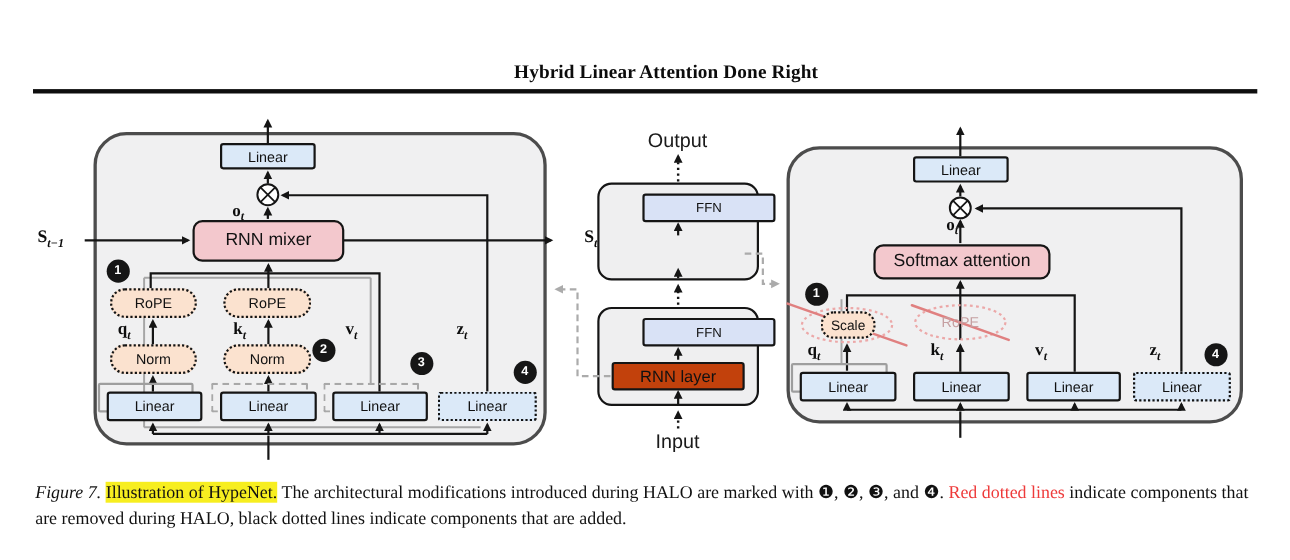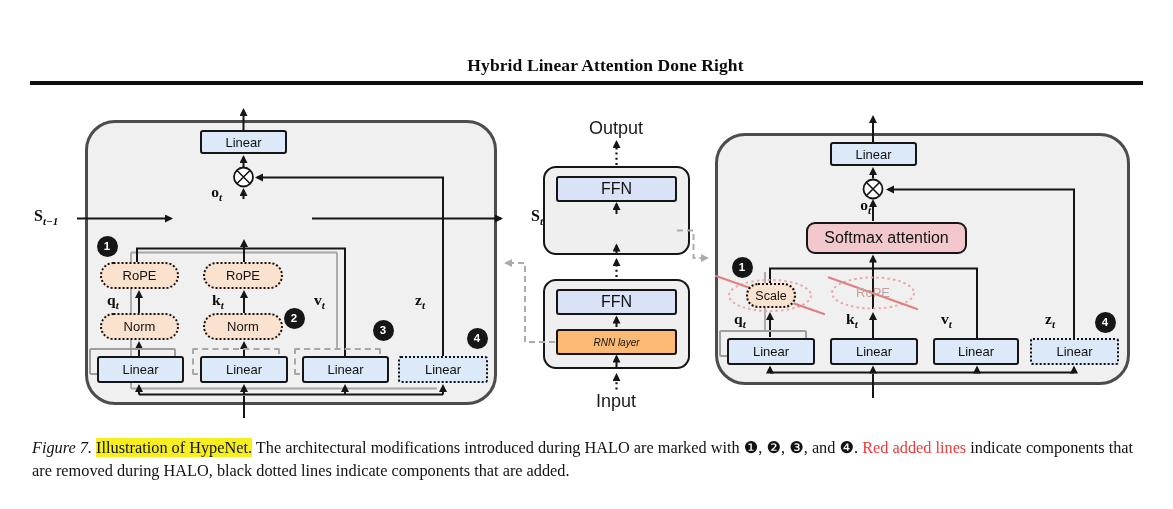--- a/index.html
+++ b/index.html
@@ -6,23 +6,23 @@
   #page{position:relative;width:1173px;height:509px;background:#ffffff;overflow:hidden;
         font-family:"Liberation Sans",sans-serif;}
   .abs{position:absolute;box-sizing:border-box;}
   .title{font-family:"Liberation Serif",serif;font-weight:bold;font-size:17.5px;color:#0c0c0c;
          text-align:center;letter-spacing:.1px;}
   .rule{background:#0e0e0e;}
   .panel{background:#f0f0f1;border:3px solid #4c4c4c;border-radius:30px;}
   .block{background:#efeff0;border:2.5px solid #151515;border-radius:13px;}
   .box{background:#dbe9f8;border:2.5px solid #151515;border-radius:3px;display:flex;
        align-items:center;justify-content:center;font-size:13px;color:#111;}
-  .box.ffn{background:#d9e2f6;border-width:2px;font-size:16px;}
+  .box.ffn{background:#d9e2f6;border-width:2px;font-size:12px;margin-left:28px;}
   .box.green{background:#dcebd0;border-width:2px;font-size:15px;}
-  .box.peachbox{background:#fdba74;border-width:2px;font-size:10px;font-style:italic;}
+  .box.peachbox{background:#c2410c;border-width:2px;font-size:15px;}
   .box.pink{background:#f3c8cd;border-radius:9px;font-size:16px;}
   .box.dottedbox{border:2.5px dotted #111;}
   .pill{background:#fbe2cf;border:2.5px dotted #131313;border-radius:14px;display:flex;
         align-items:center;justify-content:center;font-size:13px;color:#111;}
   .shadow-solid{border:2px solid #9e9e9e;border-radius:2px;background:transparent;}
   .shadow-dash{border:2px dashed #a8a8a8;border-radius:2px;background:transparent;}
   .badge{width:21px;height:21px;border-radius:50%;background:#161616;color:#ffffff;
          font-size:11.5px;font-weight:bold;display:flex;align-items:center;justify-content:center;}
   .mvar{font-family:"Liberation Serif",serif;font-weight:bold;font-size:15.5px;color:#0c0c0c;
         white-space:nowrap;}
@@ -129,20 +129,21 @@
       <path d="M236.8,170.3 L250.2,183.7 M250.2,170.3 L236.8,183.7" stroke-width="1.6"></path>
     </g>
     <g stroke="#151515" stroke-width="1.8">
       <circle cx="873" cy="189" r="9.5" fill="#ffffff"></circle>
       <path d="M866.3,182.3 L879.7,195.7 M879.7,182.3 L866.3,195.7" stroke-width="1.6"></path>
     </g>
   </svg>
 
   <div class="abs box" style="left:200px;top:130px;width:87px;height:24px;">Linear</div>
   <div class="abs mvar" style="left:192px;top:183px;width:30px;text-align:right;"><span>o</span><sub>t</sub></div>
+  <div class="abs box pink" style="left:175px;top:200px;width:138px;height:38px;">RNN mixer</div>
   <div class="abs mvar" style="left:34px;top:207px;width:44px;font-size:16px;"><span>S</span><sub>t−1</sub></div>
   <div class="abs mvar" style="left:509px;top:207px;width:34px;font-size:16px;text-align:right;"><span>S</span><sub>t</sub></div>
 
   <div class="abs badge" style="left:96.5px;top:235.5px;">1</div>
   <div class="abs pill" style="left:100px;top:262px;width:79px;height:27px;">RoPE</div>
   <div class="abs pill" style="left:203px;top:262px;width:80px;height:27px;">RoPE</div>
 
   <div class="abs mvar" style="left:107px;top:291px;"><span>q</span><sub>t</sub></div>
   <div class="abs mvar" style="left:212px;top:291px;"><span>k</span><sub>t</sub></div>
   <div class="abs mvar" style="left:314px;top:291px;"><span>v</span><sub>t</sub></div>
@@ -163,21 +164,21 @@
   <div class="abs box dottedbox" style="left:398px;top:356px;width:90px;height:27px;">Linear</div>
 
   <div class="abs iolabel" style="left:566px;top:118px;width:100px;">Output</div>
   <div class="abs box ffn" style="left:556px;top:176px;width:121px;height:26px;">FFN</div>
   <div class="abs box ffn" style="left:556px;top:289px;width:121px;height:26px;">FFN</div>
   <div class="abs box peachbox" style="left:556px;top:329px;width:121px;height:26px;">RNN layer</div>
   <div class="abs iolabel" style="left:566px;top:391px;width:100px;">Input</div>
 
   <div class="abs box" style="left:830px;top:142px;width:87px;height:24px;">Linear</div>
   <div class="abs mvar" style="left:845px;top:196px;width:26px;text-align:right;"><span>o</span><sub>t</sub></div>
-  <div class="abs box pink" style="left:794px;top:222px;width:161px;height:32px;margin-left:12px;">Softmax attention</div>
+  <div class="abs box pink" style="left:794px;top:222px;width:161px;height:32px;">Softmax attention</div>
 
   <div class="abs badge" style="left:731.5px;top:256.5px;">1</div>
   <div class="abs pill" style="left:746px;top:283px;width:50px;height:25px;font-size:12.5px;border-radius:12px;text-align:right;">Scale</div>
   <div class="abs ghost-label" style="left:850px;top:285px;width:46px;">RoPE</div>
 
   <div class="abs mvar" style="left:734px;top:310px;"><span>q</span><sub>t</sub></div>
   <div class="abs mvar" style="left:846px;top:310px;"><span>k</span><sub>t</sub></div>
   <div class="abs mvar" style="left:941px;top:310px;"><span>v</span><sub>t</sub></div>
   <div class="abs mvar" style="left:1045px;top:310px;"><span>z</span><sub>t</sub></div>
   <div class="abs badge" style="left:1094.5px;top:311.5px;">4</div>
@@ -185,17 +186,17 @@
   <div class="abs shadow-solid" style="left:719px;top:330px;width:88px;height:27px;"></div>
   <div class="abs box" style="left:727px;top:338px;width:88px;height:27px;">Linear</div>
   <div class="abs box" style="left:830px;top:338px;width:88px;height:27px;">Linear</div>
   <div class="abs box" style="left:933px;top:338px;width:86px;height:27px;">Linear</div>
   <div class="abs box dottedbox" style="left:1030px;top:338px;width:89px;height:27px;">Linear</div>
 
   <div class="abs caption" style="left:32px;top:437px;width:1103px;">
     <span class="figlab">Figure 7.</span>
     <span class="hl">Illustration of HypeNet.</span>
     <span>The architectural modifications introduced during HALO are marked with ❶, ❷, ❸, and ❹.</span>
-    <span class="red">Red added lines</span>
+    <span class="red">Red dotted lines</span>
     <span>indicate components that are removed during HALO, black dotted lines indicate components that are added.</span>
   </div>
 
 </div>
 
 </body></html>

